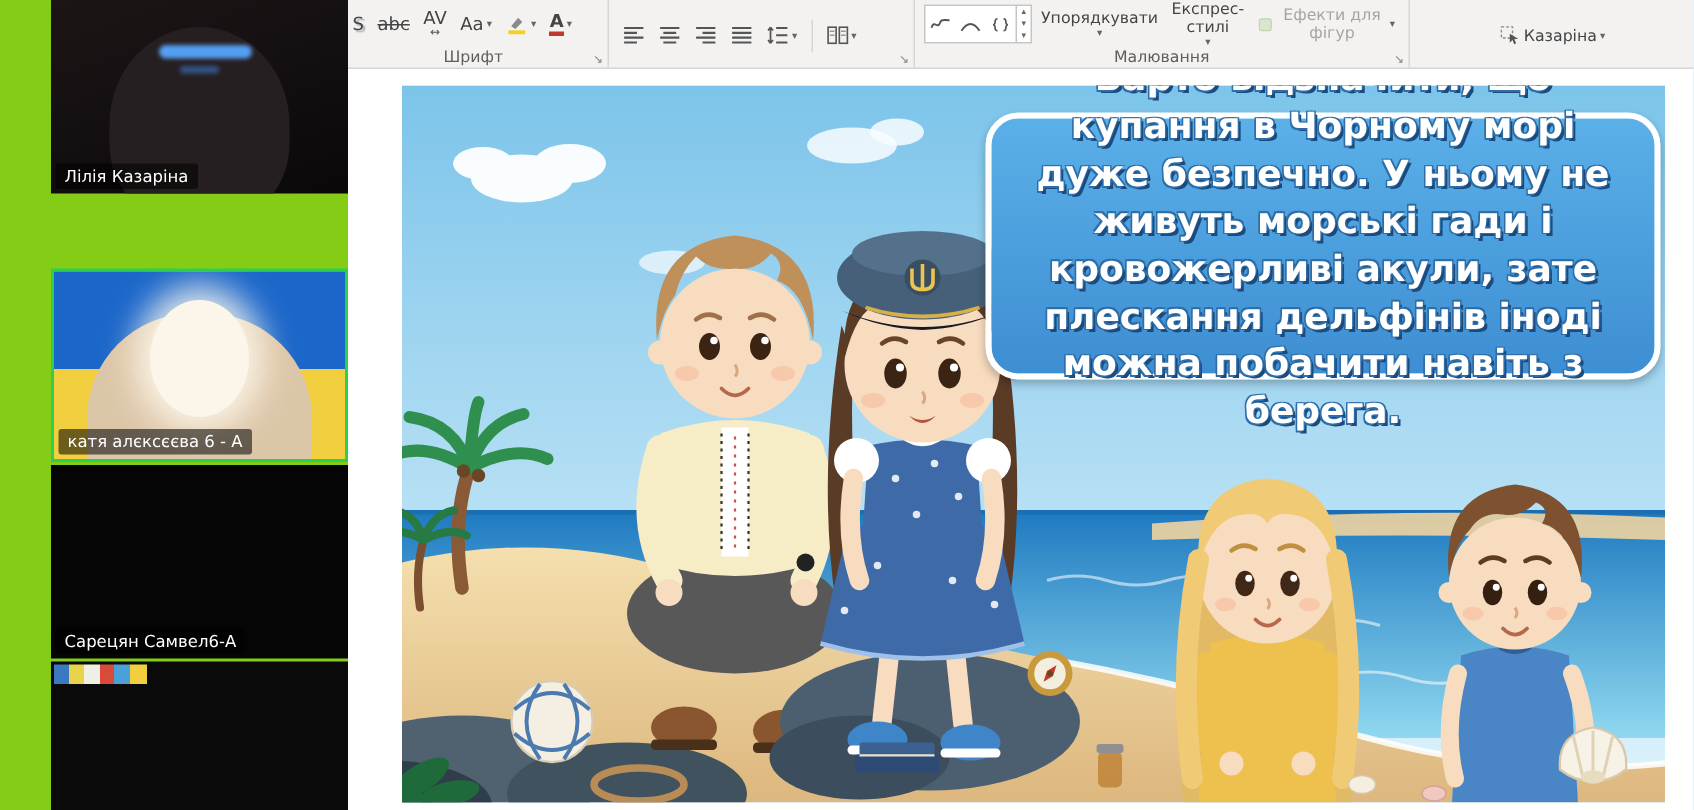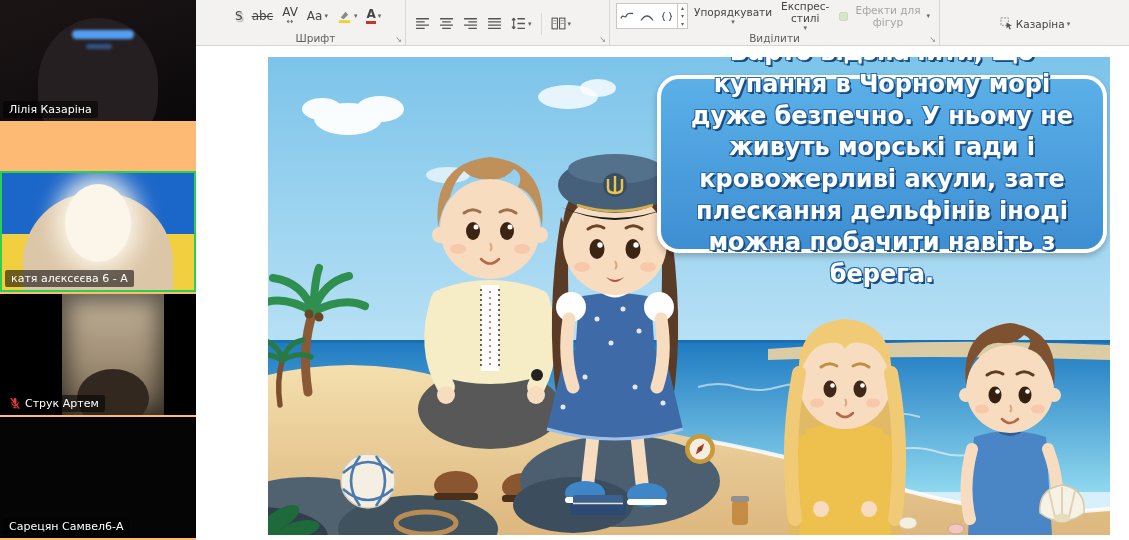--- a/index.html
+++ b/index.html
@@ -28,22 +28,22 @@
   .shape-btn { width:20px; height:24px; justify-content:center; border-radius:0; }
   .gal-scroll { display:flex; flex-direction:column; border-left:1px solid #c8c6c4; height:24px; }
   .gal-scroll span { font-size:6px; color:#666; line-height:1; padding:1px 3px; cursor:pointer; }
   .big-btn { flex-direction:column; gap:0; font-size:10.5px; line-height:1.15; text-align:center; }
   .big-btn .wrap { max-width:58px; }
   .row-btn { font-size:10.5px; }
   .disabled { color:#a6a4a2;justify-content:center; }
   .disabled svg { opacity:.45; }
 
   
-  .video-sidebar { position:absolute; left:0; top:0; width:196px; height:540px; background:#fdba74;
-                   z-index:10; display:flex; flex-direction:column; }
+  .video-sidebar { position:absolute; left:0; top:0; width:232px; height:540px; background:#84cc16;
+                   z-index:10; display:flex; flex-direction:column;padding-left:34px; }
   .tile { position:relative; height:129px; margin-bottom:2px; background:#0b0a0a; overflow:hidden; }
   .tile.active { border:2px solid #2bd14e; }
   .t5 { flex:1; margin-bottom:0; }
   .name-tag { position:absolute; left:3px; bottom:3px; background:rgba(0,0,0,.55); color:#fff;
               font-size:11px; padding:2px 6px; display:flex; align-items:center; gap:4px; border-radius:2px; z-index:3; }
   .t1 { background:linear-gradient(160deg,#1c1516 0%,#120e0f 60%,#0a0809 100%); }
   .v1-head { position:absolute; left:50%; top:18px; transform:translateX(-50%); width:120px; height:130px;
              border-radius:50% 50% 40% 40%; background:#261f21; }
   .v1-glow { position:absolute; left:72px; top:30px; width:62px; height:9px; border-radius:5px;
              background:#58a6ff; filter:blur(1.5px); opacity:.95; }
@@ -192,21 +192,21 @@
         </button>
       <button class="row-btn disabled">
         <svg class="ic" viewBox="0 0 14 14">
             <rect x="2" y="2" width="10" height="10" rx="2" fill="#b8d8a0" stroke="#8ab070"></rect>
           </svg>
         <span>Ефекти для фігур</span>
           <span class="dd">▾</span>
         </button>
     </div>
     <div class="glabel">
-        <span>Виділити</span>
+        <span>Малювання</span>
       </div>
     <span class="launcher">↘</span>
   </div>
 
   <div class="rgroup g-edit">
     <div class="gcontent" style="justify-content:center;">
       <button class="row-btn">
         <svg class="ic" viewBox="0 0 14 14">
             <rect x="1" y="1" width="8" height="8" fill="none" stroke="#888" stroke-width="1" stroke-dasharray="2 1.5"></rect>
             <path d="M7 6 L13 9.5 L10.3 9.8 L11.6 12.8 L10.2 13.4 L9 10.4 L7 12.4 Z" fill="#555"></path>
@@ -230,34 +230,20 @@
   </div>
 
   <div class="tile t2 active">
     <div class="v2-hair"></div>
     <div class="v2-face"></div>
     <div class="name-tag">
         <span>катя алєксєєва 6 - А</span>
       </div>
   </div>
 
-  <div class="tile t3">
-    <div class="v3-video">
-      <div class="v3-head"></div>
-    </div>
-    <div class="name-tag">
-      <svg class="mic-off" viewBox="0 0 12 14">
-        <rect x="4.4" y="1" width="3.2" height="6.2" rx="1.6" fill="#e23b3b"></rect>
-        <path d="M2.6 5.6 a3.4 3.4 0 0 0 6.8 0" stroke="#e23b3b" stroke-width="1.2" fill="none"></path>
-        <path d="M6 9.4 V11.4 M4 11.6 H8" stroke="#e23b3b" stroke-width="1.2"></path>
-        <path d="M1.4 1.2 L10.6 12.6" stroke="#e23b3b" stroke-width="1.4"></path>
-      </svg>
-      <span>Струк Артем</span>
-    </div>
-  </div>
 
   <div class="tile t4">
     <div class="name-tag">
         <span>Сарецян Самвел6-А</span>
       </div>
   </div>
 
   <div class="tile t5">
     <div class="thumb"></div>
   </div>

